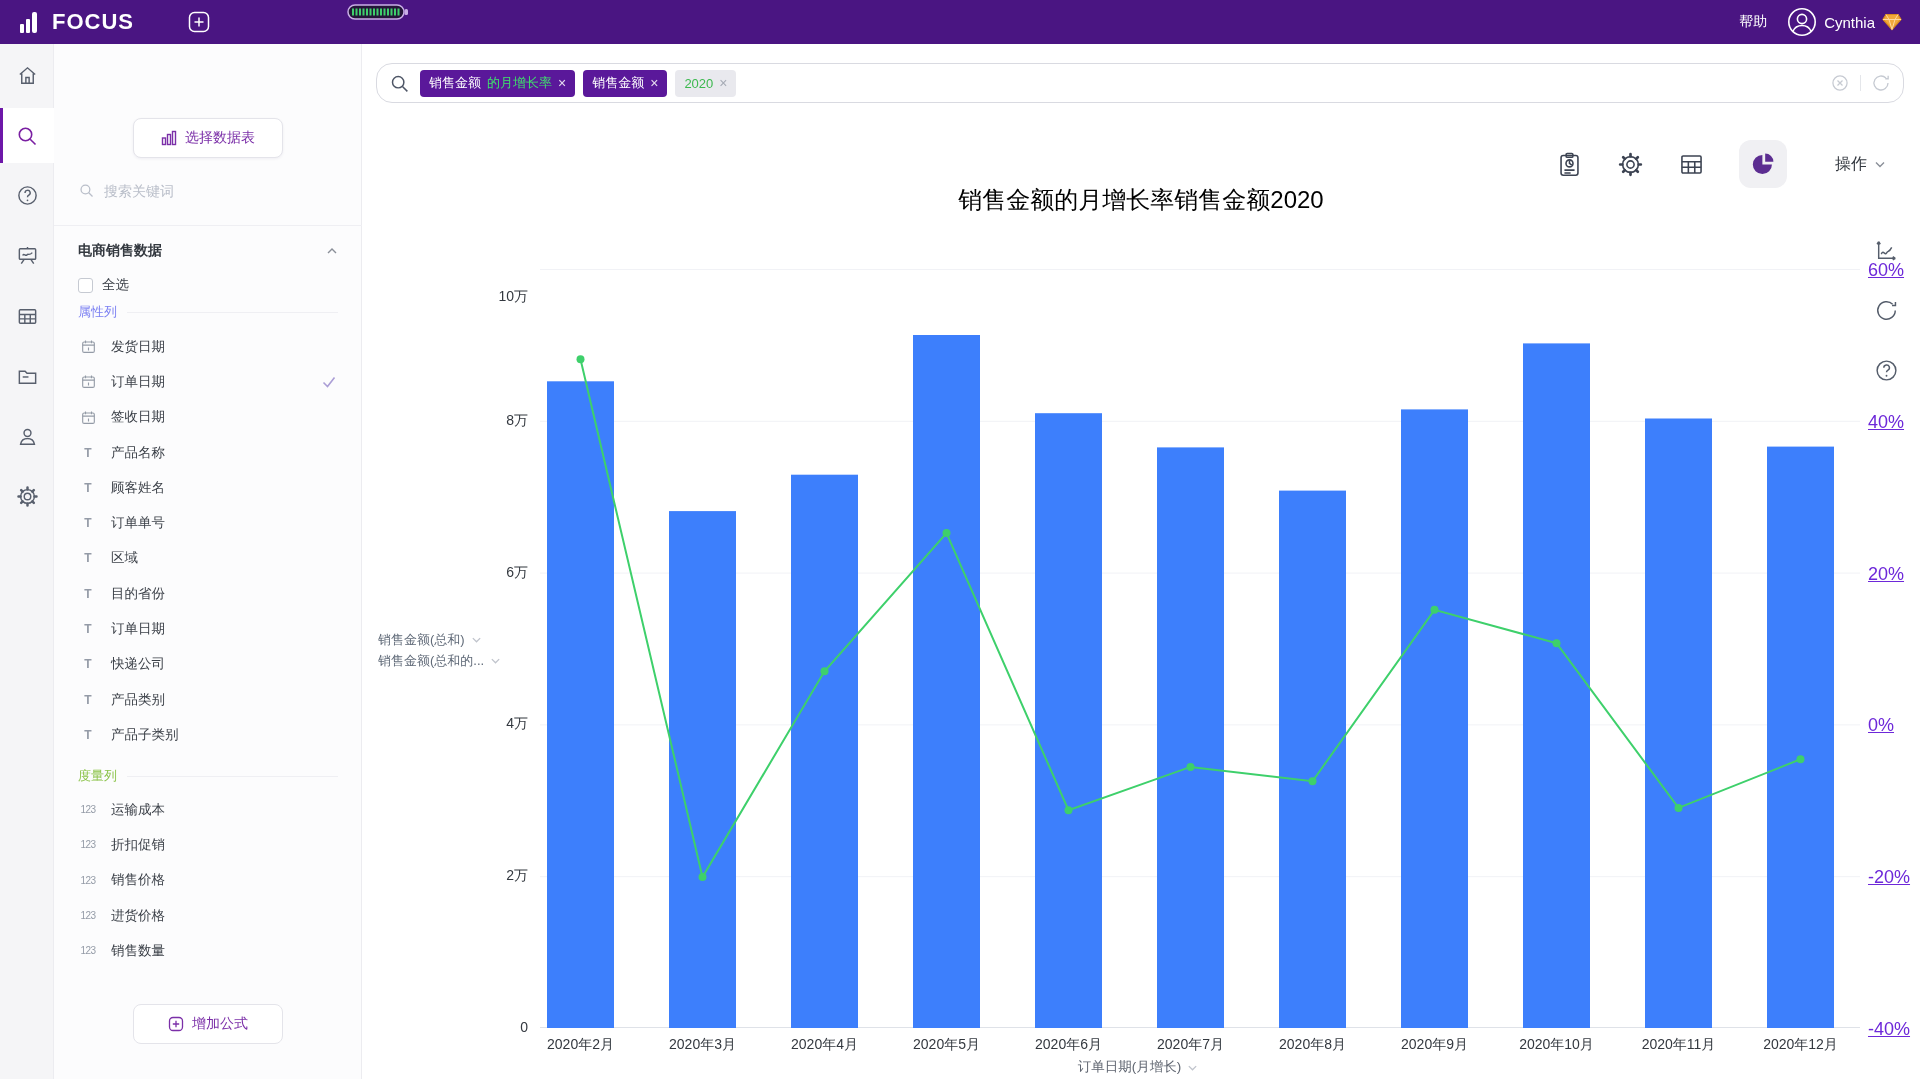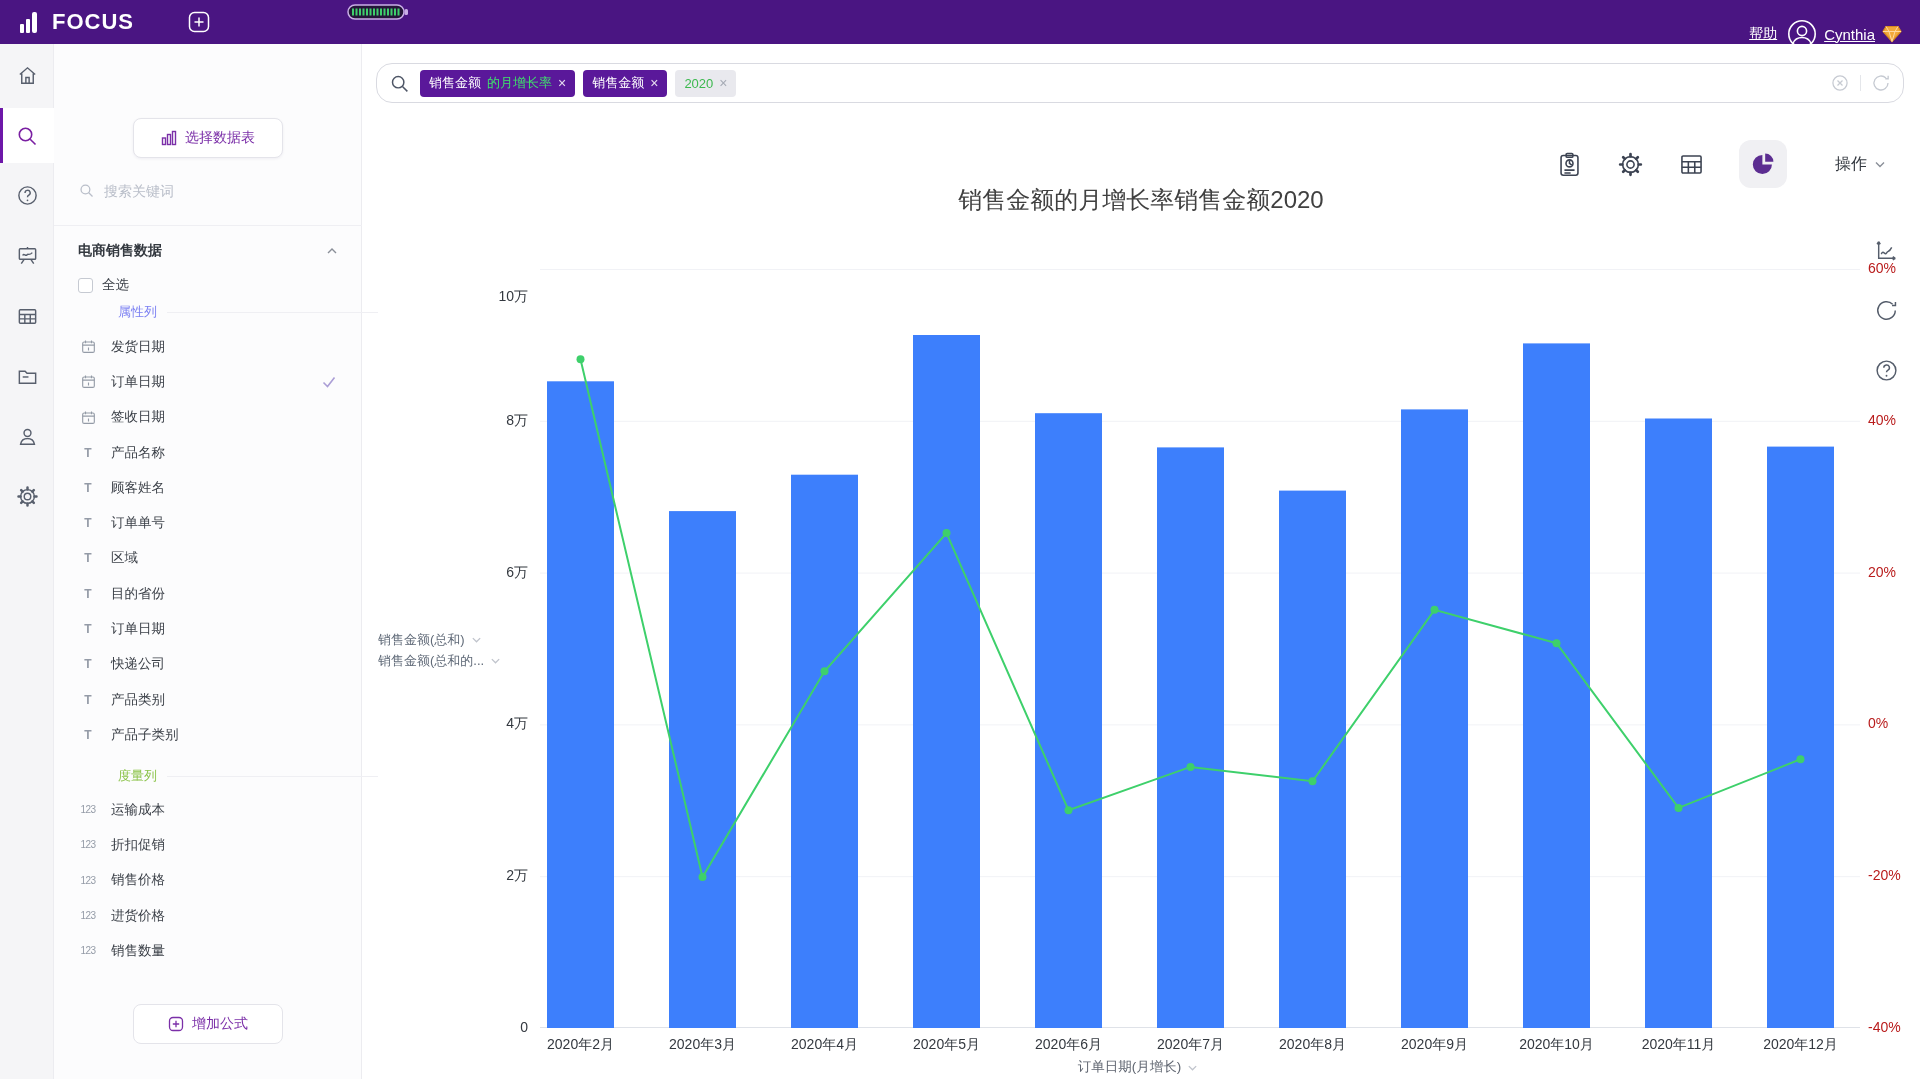--- a/index.html
+++ b/index.html
@@ -7,21 +7,21 @@
     font-family:"Liberation Sans", sans-serif; }
   .app { position:relative; width:1920px; height:1079px; }
 
   
   .hdr { position:absolute; left:0; top:0; width:1920px; height:44px; background:#4a1582;
     display:flex; align-items:center; color:#fff; z-index:10; }
   .logo { display:flex; align-items:center; gap:8px; margin-left:18px; }
   .logo-txt { font-size:22px; font-weight:bold; letter-spacing:1px; }
   .plus-btn { margin-left:54px; background:none; border:none; cursor:pointer; display:flex; }
   .battery { position:absolute; left:347px; top:4px; }
-  .hdr-right { position:absolute; right:18px; top:12px; height:44px; display:flex; align-items:center; gap:10px;text-decoration:underline; }
+  .hdr-right { position:absolute; right:18px; top:0; height:44px; display:flex; align-items:center; gap:20px; }
   .help-lnk { font-size:14px; color:#fff; cursor:pointer; }
   .user-box { display:flex; align-items:center; gap:7px; cursor:pointer; }
   .user-name { font-size:15px; }
 
   
   .rail { position:absolute; left:0; top:44px; width:54px; height:1035px; background:#f5f5f7;
     border-right:1px solid #ececf0; z-index:5; }
   .rail-item { position:absolute; left:0; width:54px; height:48px; display:flex; align-items:center;
     justify-content:center; color:#585f6d; cursor:pointer; }
   .rail-item.active { background:#fff; height:55px; color:#7a1fa2; }
@@ -36,21 +36,21 @@
   .side-search { position:absolute; left:24px; top:138px; width:260px; display:flex; align-items:center; gap:9px; }
   .side-search input { border:none; outline:none; background:transparent; font-size:14px; color:#3a3f47; width:200px;
     font-family:"Liberation Sans", sans-serif; }
   .side-search input::placeholder { color:#b9bec9; }
   .side-div { position:absolute; left:0; top:181px; width:308px; height:1px; background:#efeff3; }
   .ds-row { position:absolute; left:24px; top:198px; width:260px; display:flex; align-items:center;
     justify-content:space-between; font-size:14px; font-weight:bold; color:#33383f; cursor:pointer; }
   .selall-row { position:absolute; left:24px; top:232px; display:flex; align-items:center; gap:9px;
     font-size:13.5px; color:#3a3f47; cursor:pointer; }
   .cbx { width:15px; height:15px; border:1px solid #c6cad2; border-radius:3px; background:#fff; }
-  .sec-row { position:absolute; left:24px; width:260px; display:flex; align-items:center; gap:10px; font-size:13px;margin-left:40px; }
+  .sec-row { position:absolute; left:24px; width:260px; display:flex; align-items:center; gap:10px; font-size:13px; }
   .sec-row .ln { flex:1; height:1px; background:#efeff3; }
   .sec-attr { top:259px; color:#7a7ff2; }
   .sec-meas { top:723px; color:#8bc34a; }
   .flist { position:absolute; left:24px; width:262px; }
   .flist.attrs { top:285px; }
   .flist.meas  { top:748px; }
   .frow { height:35.3px; display:flex; align-items:center; gap:13px; color:#3a3f47; font-size:13.5px; cursor:pointer; }
   .frow .fic { width:20px; display:flex; justify-content:center; color:#949ba7; }
   .ticon { font-size:12px; color:#949ba7; font-weight:bold; }
   .nicon { font-size:10px; color:#949ba7; letter-spacing:-.5px; }
@@ -77,33 +77,33 @@
 
   
   .toolbar { position:absolute; right:34px; top:140px; display:flex; align-items:center; gap:34px; color:#3c4352; }
   .tool-ic { cursor:pointer; display:flex; }
   .pie-btn { width:48px; height:48px; border-radius:12px; background:#f0f0f3; display:flex;
     align-items:center; justify-content:center; cursor:pointer; }
   .act-drop { display:flex; align-items:center; gap:7px; font-size:16px; color:#33383f; cursor:pointer; margin-left:14px; }
 
   
   .chart-title { position:absolute; left:362px; right:0; top:184px; text-align:center; font-size:24px;
-    font-weight:500; color:#404040; }
+    font-weight:500; color:#000000; }
   .legend { position:absolute; left:362px; right:0; top:231px; display:flex; justify-content:center;
     align-items:center; gap:14px; font-size:13px; color:#3a3f47; }
   .lg-item { display:flex; align-items:center; gap:7px; }
   .dot { width:9px; height:9px; border-radius:50%; }
   .lg-gap { width:46px; }
   .yname { position:absolute; left:378px; top:629px; font-size:13px; color:#606a78; line-height:21px; }
   .yname .row { display:flex; align-items:center; gap:6px; cursor:pointer; }
 
   
   .plot { position:absolute; left:540px; top:269px; width:1320px; height:759px; }
   .tickL { position:absolute; width:60px; text-align:right; font-size:14px; color:#33383f; left:468px; }
-  .tickR { position:absolute; font-size:14px; color:#b91c1c; left:1868px; }
+  .tickR { position:absolute; font-size:18px; color:#6d28d9; left:1868px;text-decoration:underline; }
   .xlab { position:absolute; top:1036px; width:120px; text-align:center; font-size:14px; color:#33383f; }
   .xtitle { position:absolute; left:1028px; top:1058px; width:220px; display:flex; justify-content:center;
     align-items:center; gap:6px; font-size:13.5px; color:#5f6570; cursor:pointer; }
 
   
   .float-ic { position:absolute; left:1874px; color:#555d6b; cursor:pointer; }
 </style>
 </head>
 <body>
 

